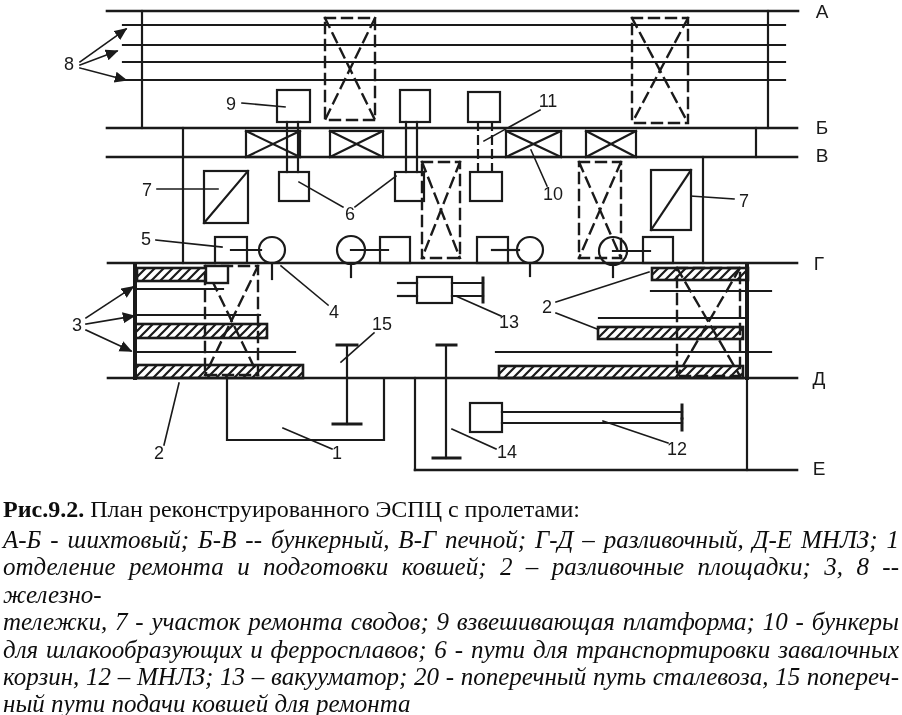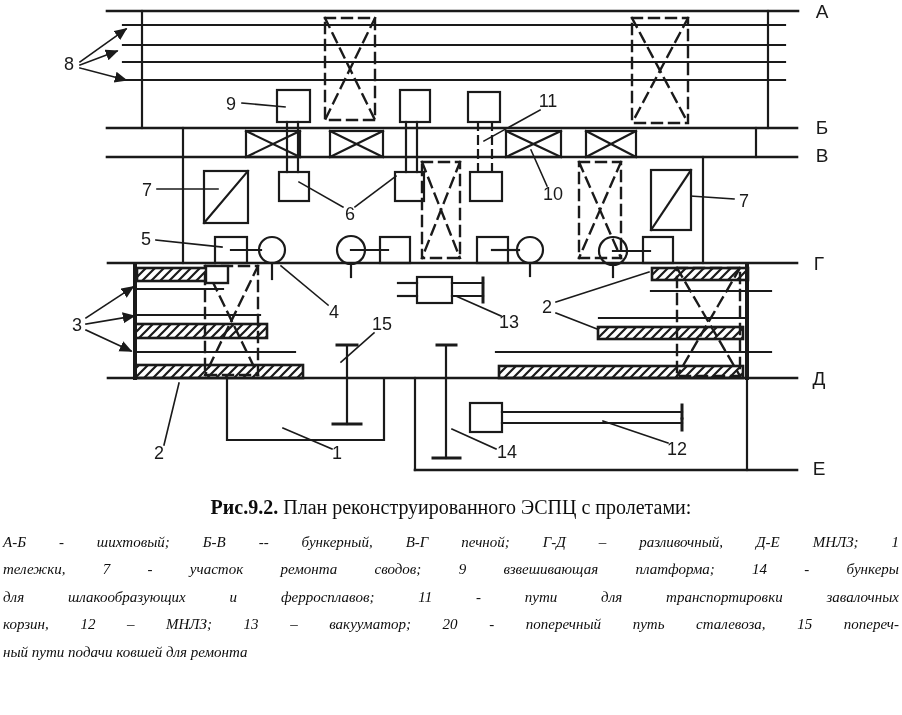--- a/index.html
+++ b/index.html
@@ -1,23 +1,23 @@
 <!DOCTYPE html>
 <html><head>
 <meta charset="utf-8">
 <style>
   html,body{margin:0;padding:0;background:#ffffff;}
   body{width:902px;height:715px;overflow:hidden;font-family:"Liberation Serif",serif;}
   .page{width:902px;height:715px;background:#fff;position:relative;}
   .fig{display:block;}
   .fig text{font-family:"Liberation Sans",sans-serif;fill:#1a1a1a;}
   .caption{padding:0 3px;color:#0d0d0d;}
-  .cap-title{margin:6px 0 10px 0;text-align:center;font-size:20px;font-style:normal;}
+  .cap-title{margin:6px 0 3px 0;font-size:24px;font-style:normal;}
   .cap-title .ref{font-weight:bold;}
-  .legend-line{margin:0;font-style:italic;font-size:15px;line-height:27.4px;
+  .legend-line{margin:0;font-style:italic;font-size:25px;line-height:27.4px;
                text-align:justify;text-align-last:justify;}
   .legend-line.last{text-align:left;text-align-last:left;}
 </style>
 </head>
 <body>
 
 <div class="page">
 
 <svg class="fig" width="902" height="490" viewBox="0 0 902 490">
   <defs>
@@ -249,19 +249,20 @@
       <text x="819" y="270">Г</text>
       <text x="819" y="385">Д</text>
       <text x="819" y="475">Е</text>
     </g>
   </g>
 </svg>
 
 <div class="caption">
   <p class="cap-title"><span class="ref">Рис.9.2.</span> <span>План реконструированного ЭСПЦ с пролетами:</span></p>
   <p class="legend-line">А-Б - шихтовый; Б-В -- бункерный, В-Г   печной; Г-Д – разливочный, Д-Е   МНЛЗ; 1</p>
-  <p class="legend-line">тележки, 7 - участок ремонта сводов; 9   взвешивающая платформа; 14 - бункеры</p>
-  <p class="legend-line">для шлакообразующих и ферросплавов; 11 - пути для транспортировки завалочных</p>
+  <p class="legend-line">отделение ремонта и подготовки ковшей; 2 – разливочные площадки; 3, 8 -- железно-</p>
+  <p class="legend-line">тележки, 7 - участок ремонта сводов; 9   взвешивающая платформа; 10 - бункеры</p>
+  <p class="legend-line">для шлакообразующих и ферросплавов; 6 - пути для транспортировки завалочных</p>
   <p class="legend-line">корзин, 12 – МНЛЗ; 13 – вакууматор; 20 - поперечный путь сталевоза, 15   попереч-</p>
   <p class="legend-line last">ный пути подачи ковшей для ремонта</p>
 </div>
 
 </div>
 
 </body></html>

